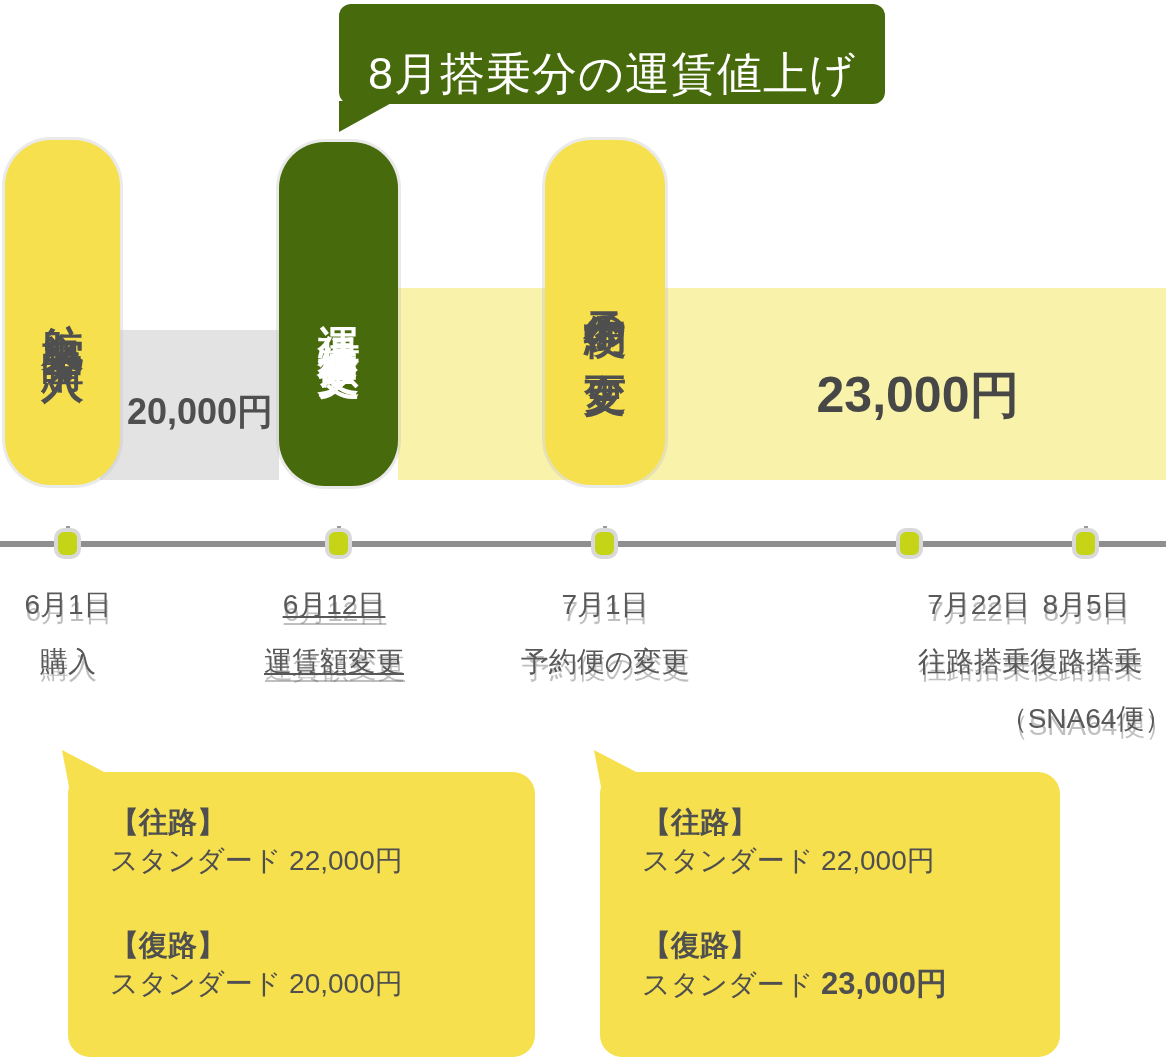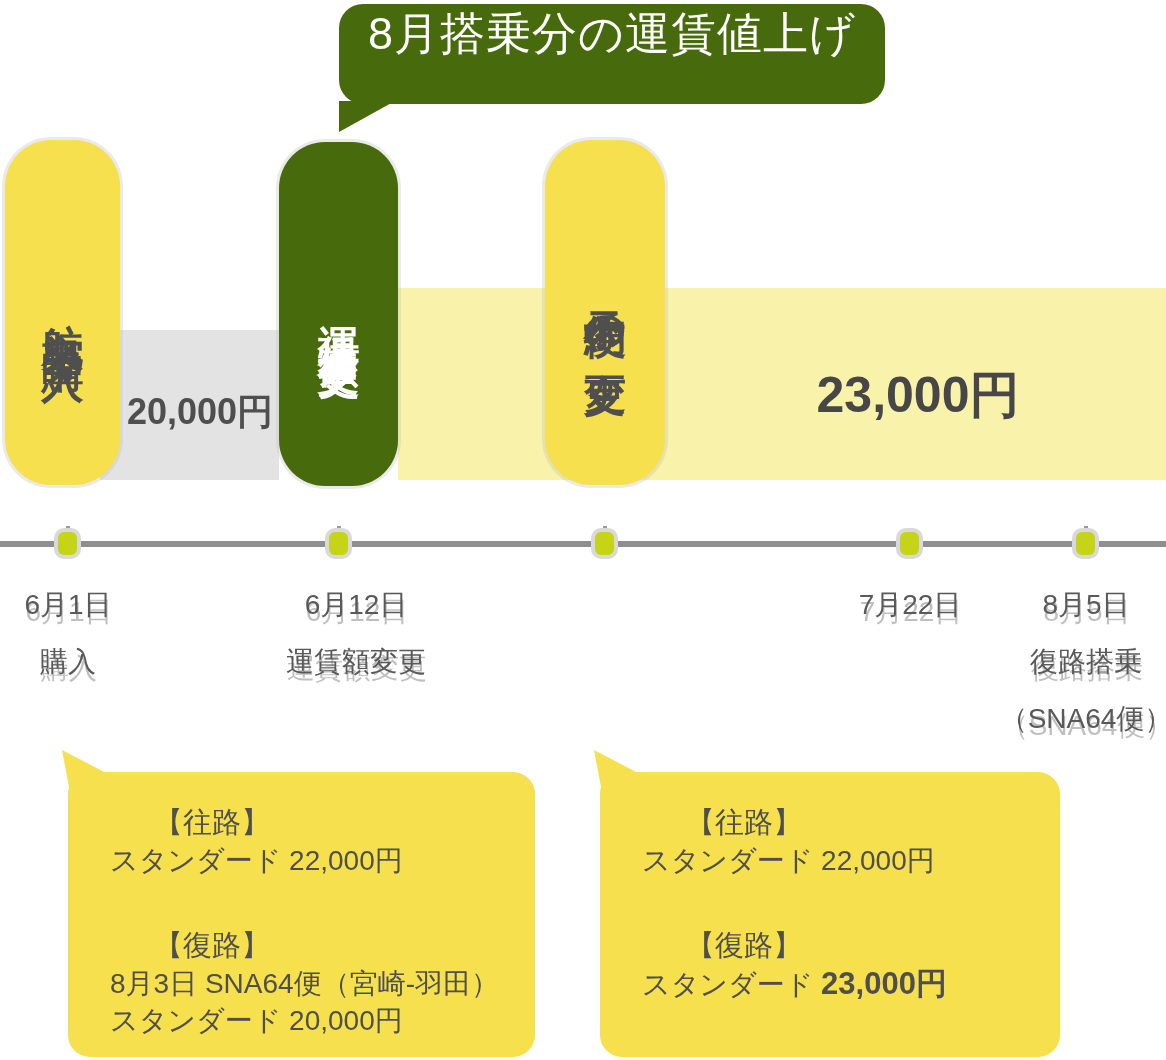--- a/index.html
+++ b/index.html
@@ -5,22 +5,22 @@
   html,body{margin:0;padding:0;background:#ffffff;}
   #canvas{
     position:relative;width:1166px;height:1060px;overflow:hidden;
     background:#ffffff;
     font-family:"Liberation Sans","DejaVu Sans",sans-serif;
     color:#4f4f4f;
   }
   
   .banner{
     position:absolute;left:339px;top:4px;width:546px;height:100px;
-    background:#476b0c;border-radius:24px;
-    display:flex;align-items:flex-start;justify-content:center;
+    background:#476b0c;border-radius:12px;
+    display:flex;align-items:flex-end;justify-content:center;
   }
   .banner-text{color:#ffffff;font-size:45px;font-weight:500;letter-spacing:1px;white-space:nowrap;}
   .banner-tail{
     position:absolute;left:339px;top:101px;width:56px;height:31px;
     background:#476b0c;clip-path:polygon(0 0,100% 0,0 100%);
   }
   
   .band-gray{position:absolute;left:100px;top:330px;width:179px;height:150px;background:#e3e3e3;}
   .band-pale{position:absolute;left:398px;top:288px;width:768px;height:192px;background:#f9f2aa;}
   .price-before{
@@ -54,35 +54,35 @@
     background:#c5d417;box-shadow:0 0 0 4px #d9d9d9;
   }
   .dot-0{left:58px;} .dot-1{left:329px;} .dot-2{left:595px;} .dot-3{left:900px;} .dot-4{left:1076px;}
   
   .event{
     position:absolute;top:580px;width:240px;text-align:center;
     color:#595959;font-size:28px;
     text-shadow:1px 7px 0 rgba(88,88,88,0.38);
   }
   .event div{height:57px;line-height:50px;white-space:nowrap;}
-  .ev-0{left:-52px;} .ev-1{left:236px;} .ev-2{left:485px;} .ev-3{left:790px;} .ev-4{left:966px;}
+  .ev-0{left:-52px;} .ev-1{left:214px;text-decoration:underline;} .ev-2{left:485px;} .ev-3{left:790px;text-align:right;} .ev-4{left:966px;}
   
   .bubble{
     position:absolute;top:772px;height:285px;background:#f6e04d;border-radius:22px;
     box-sizing:border-box;padding:30px 0 0 42px;
     font-size:28px;color:#4f4f4f;
   }
   .bubble-left{left:68px;width:467px;}
   .bubble-right{left:600px;width:460px;}
   .bubble-spike{
     position:absolute;top:750px;width:58px;height:55px;background:#f6e04d;
     clip-path:polygon(0 0,100% 55%,18% 100%);
   }
   .spike-left{left:62px;} .spike-right{left:594px;}
-  .bb-heading{font-weight:400;font-size:29px;line-height:40px;margin-left:44px;}
+  .bb-heading{font-weight:700;font-size:29px;line-height:40px;}
   .bb-line{line-height:37px;white-space:nowrap;}
   .bb-gap{height:46px;}
   .bb-strong{font-weight:700;font-size:31px;}
 </style>
 </head>
 <body>
 
 <div id="canvas">
 
   <div class="banner">
@@ -117,36 +117,40 @@
   <div class="tl-dot dot-4"></div>
 
   <div class="event ev-0">
     <div>6月1日</div>
     <div>購入</div>
   </div>
   <div class="event ev-1">
     <div>6月12日</div>
     <div>運賃額変更</div>
   </div>
+  <div class="event ev-2">
+    <div>7月1日</div>
+    <div>予約便の変更</div>
+  </div>
   <div class="event ev-3">
     <div>7月22日</div>
+    <div>往路搭乗</div>
   </div>
   <div class="event ev-4">
     <div>8月5日</div>
     <div>復路搭乗</div>
     <div>（SNA64便）</div>
   </div>
 
   <div class="bubble-spike spike-left"></div>
   <div class="bubble bubble-left">
     <div class="bb-heading">【往路】</div>
     <div class="bb-line">スタンダード 22,000円</div>
     <div class="bb-gap"></div>
     <div class="bb-heading">【復路】</div>
-    <div class="bb-line">8月3日 SNA64便（宮崎-羽田）</div>
     <div class="bb-line">スタンダード 20,000円</div>
   </div>
 
   <div class="bubble-spike spike-right"></div>
   <div class="bubble bubble-right">
     <div class="bb-heading">【往路】</div>
     <div class="bb-line">スタンダード 22,000円</div>
     <div class="bb-gap"></div>
     <div class="bb-heading">【復路】</div>
     <div class="bb-line"><span>スタンダード </span><span class="bb-strong">23,000円</span></div>

